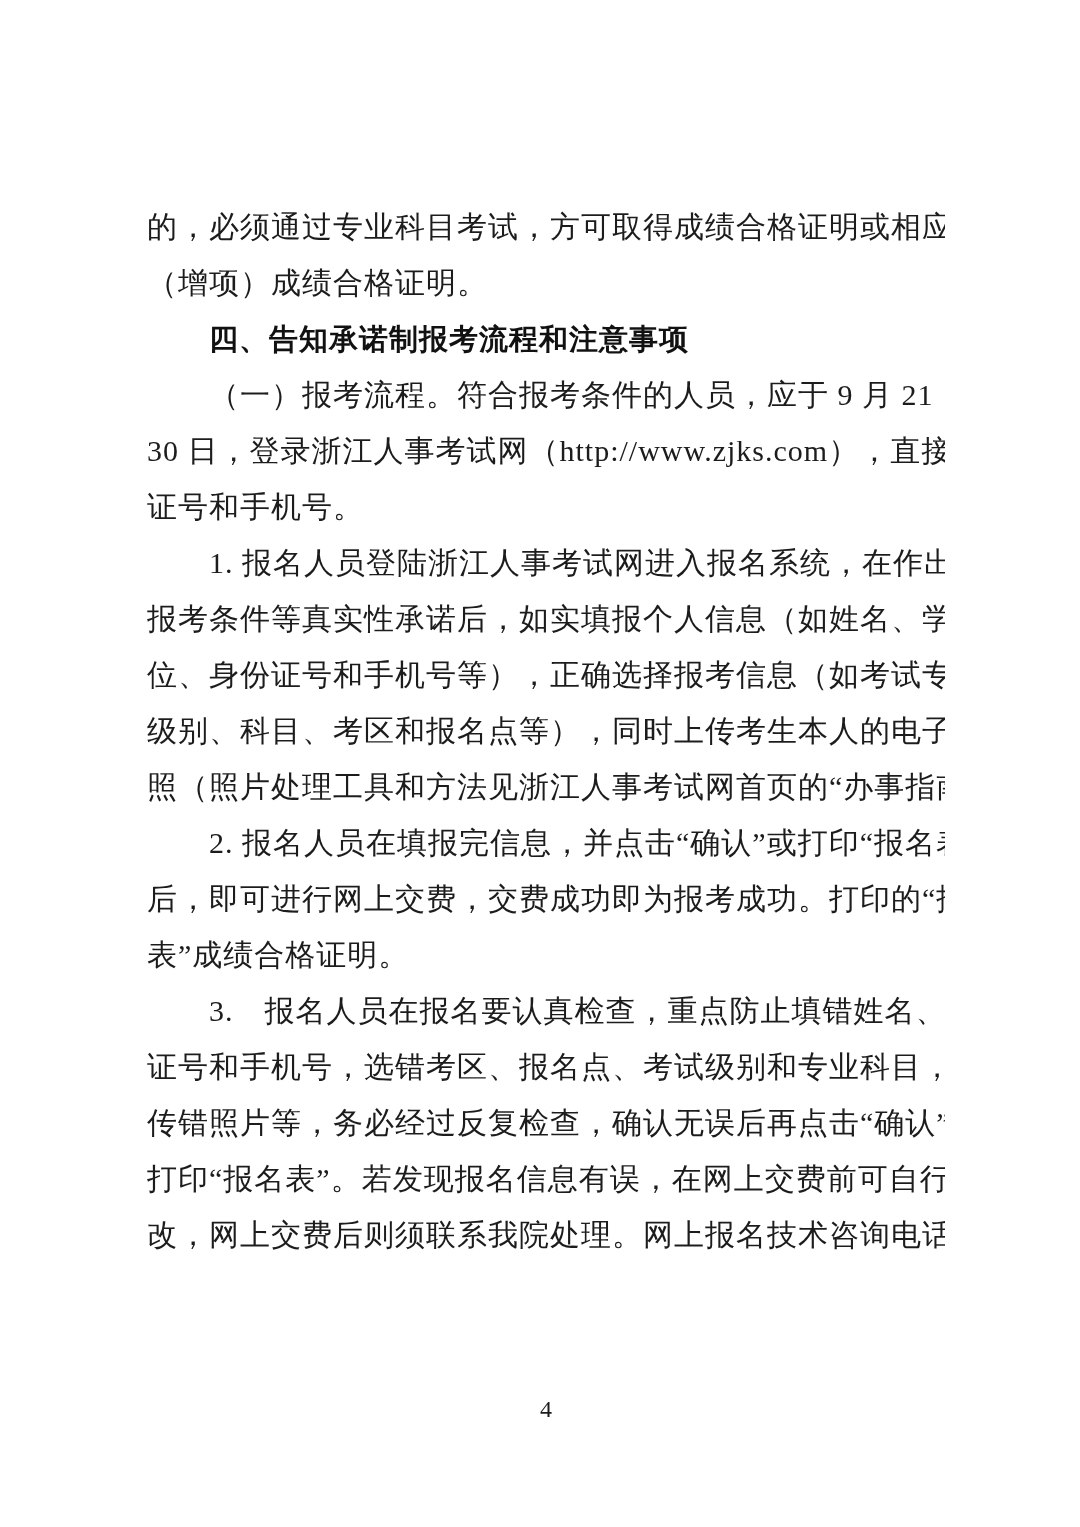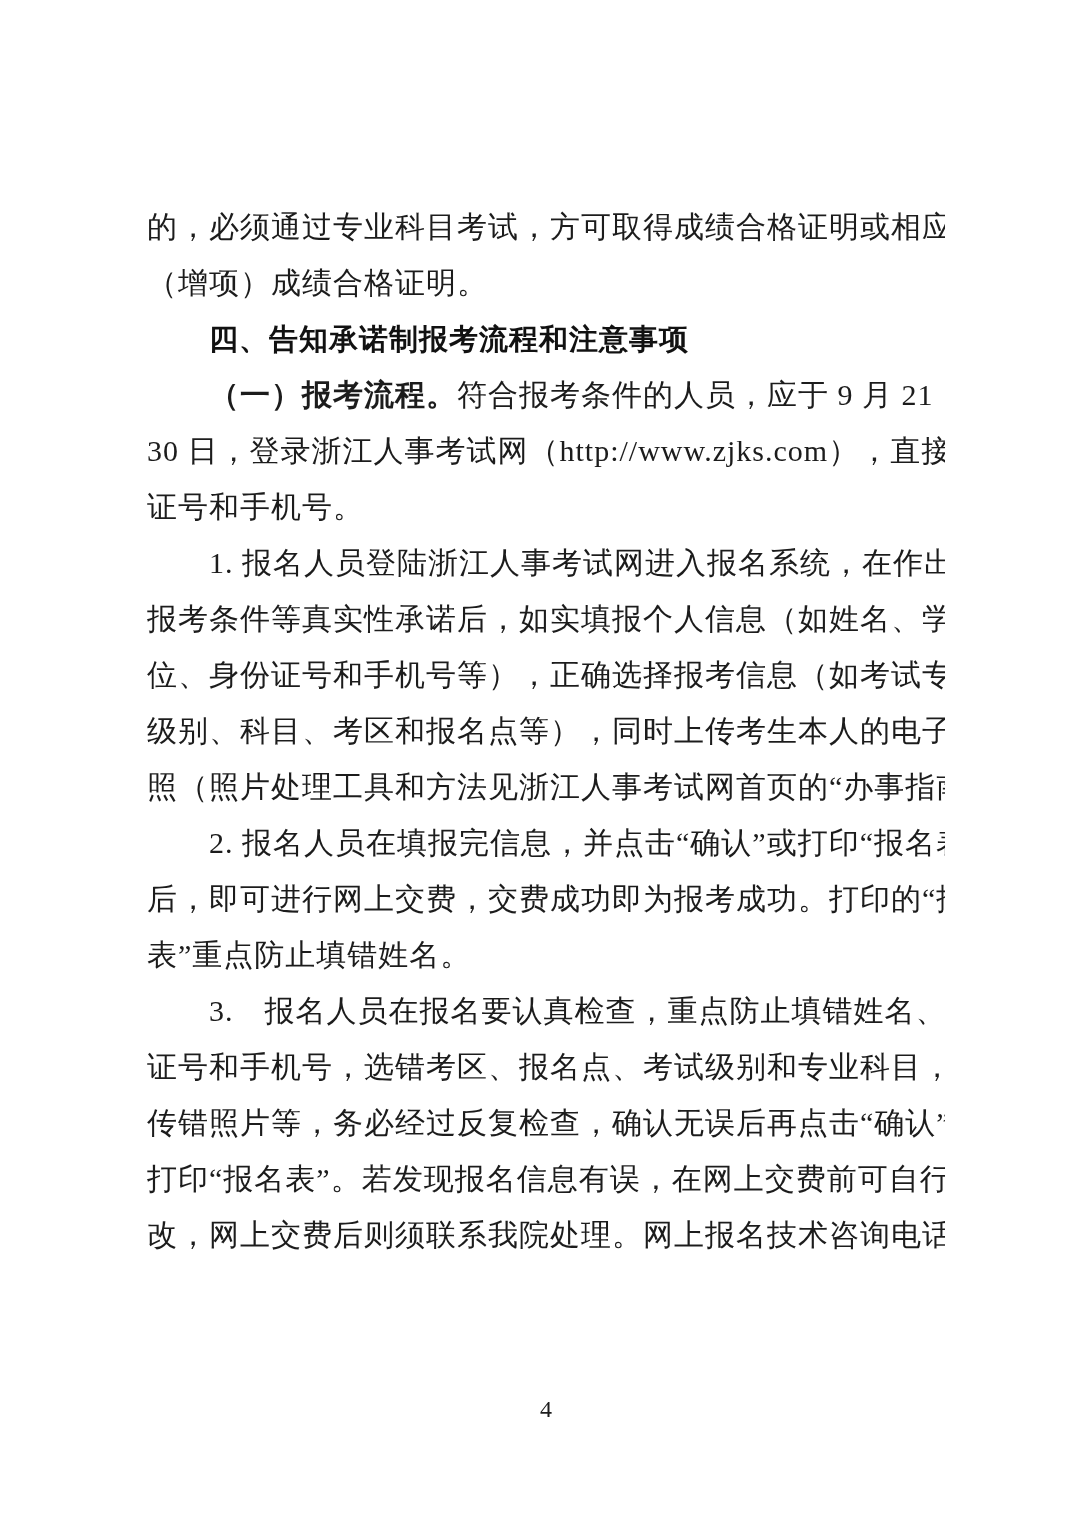--- a/index.html
+++ b/index.html
@@ -42,21 +42,21 @@
   }
   .line.heading {
     font-family: "Liberation Sans", "DejaVu Sans", sans-serif;
     font-weight: 700;
     font-size: 29px;
     text-align: center;
     text-align-last: left;
     color: #111111;
   }
   .lead-bold {
-    font-weight: 700;
+    font-weight: 400;
   }
   .page-number {
     position: absolute;
     left: 147px;
     top: 1394px;
     width: 798px;
     text-align: center;
     font-size: 24px;
     line-height: 30px;
     color: #1c1c1c;
@@ -78,21 +78,21 @@
     <div class="line end">证号和手机号。</div>
 
     <div class="line indent">1. 报名人员登陆浙江人事考试网进入报名系统，在作出符合</div>
     <div class="line">报考条件等真实性承诺后，如实填报个人信息（如姓名、学历学</div>
     <div class="line">位、身份证号和手机号等），正确选择报考信息（如考试专业、</div>
     <div class="line">级别、科目、考区和报名点等），同时上传考生本人的电子证件</div>
     <div class="line">照（照片处理工具和方法见浙江人事考试网首页的“办事指南”</div>
 
     <div class="line indent">2. 报名人员在填报完信息，并点击“确认”或打印“报名表”</div>
     <div class="line">后，即可进行网上交费，交费成功即为报考成功。打印的“报名</div>
-    <div class="line end">表”重点防止填错姓名。</div>
+    <div class="line end">表”成绩合格证明。</div>
 
     <div class="line indent">3.　报名人员在报名要认真检查，重点防止填错姓名、身份</div>
     <div class="line">证号和手机号，选错考区、报名点、考试级别和专业科目，以及</div>
     <div class="line">传错照片等，务必经过反复检查，确认无误后再点击“确认”或</div>
     <div class="line">打印“报名表”。若发现报名信息有误，在网上交费前可自行修</div>
     <div class="line">改，网上交费后则须联系我院处理。网上报名技术咨询电话：</div>
 
   </div>
 
   <div class="page-number">4</div>

